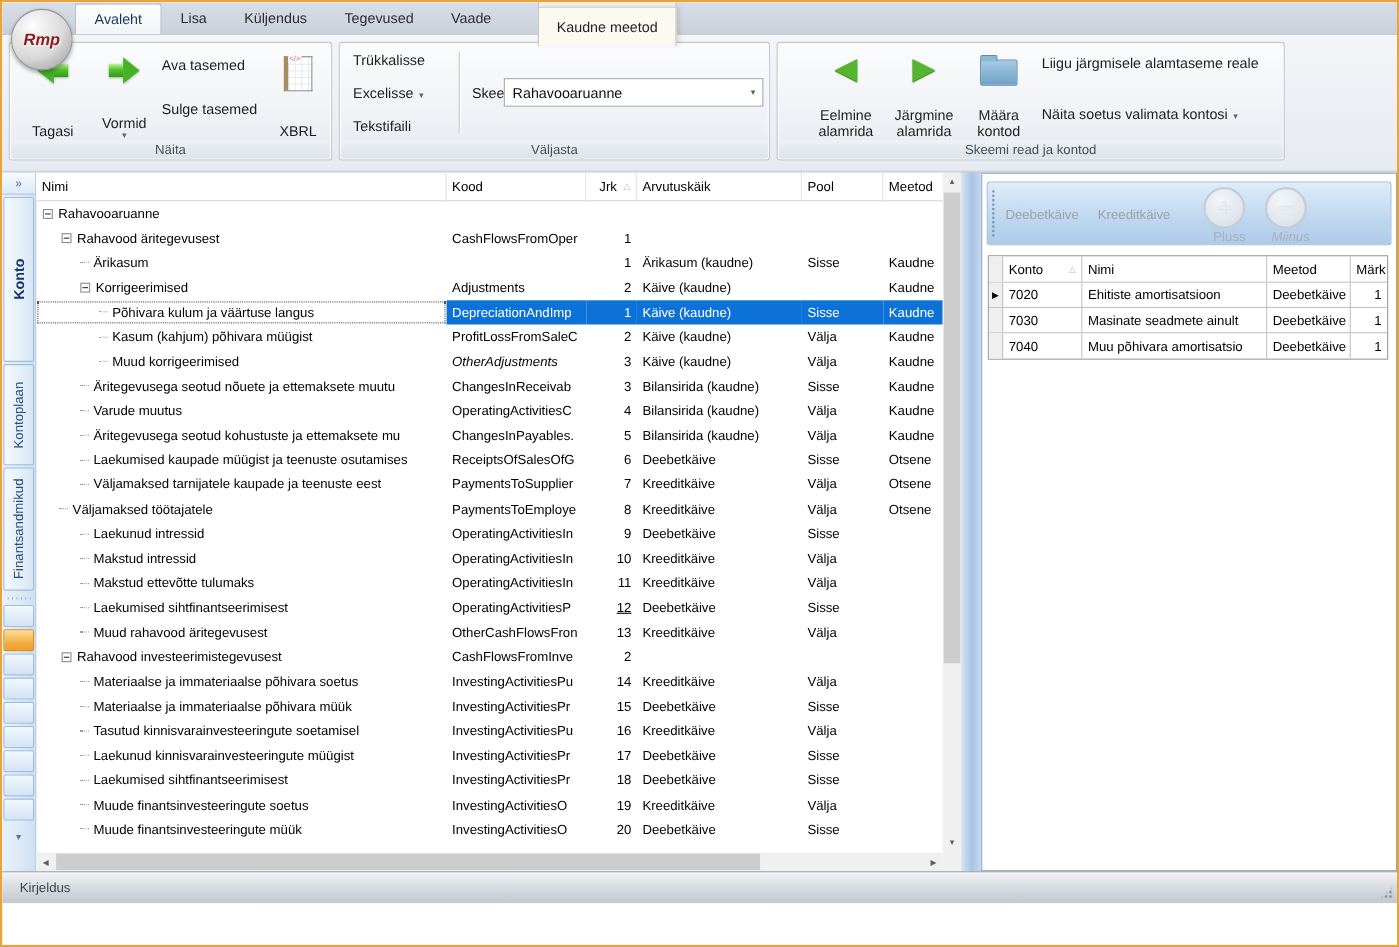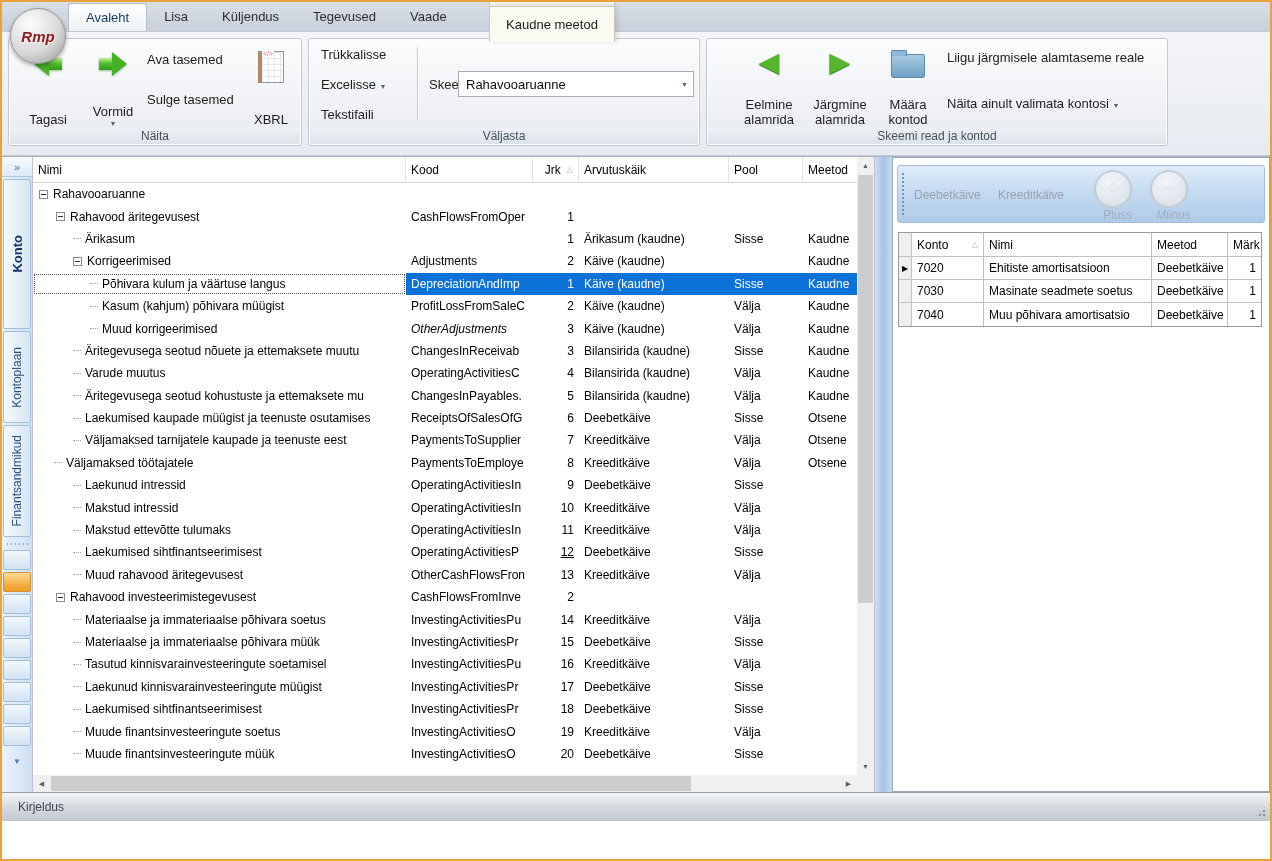--- a/index.html
+++ b/index.html
@@ -191,21 +191,21 @@
       </div>
       <div class="bigbtn" style="left:100px; width:66px;">
         <span class="tri-glyph">▶</span>
         <span class="lbl">Järgmine alamrida</span>
       </div>
       <div class="bigbtn" style="left:172px; width:58px;">
         <span class="folder-ic"></span>
         <span class="lbl">Määra kontod</span>
       </div>
       <div class="txtbtn" style="left:240px; top:11px;">Liigu järgmisele alamtaseme reale</div>
-      <div class="txtbtn" style="left:240px; top:57px;"><span>Näita ainult valimata kontosi</span> <span class="drop">▼</span></div>
+      <div class="txtbtn" style="left:240px; top:57px;"><span>Näita soetus valimata kontosi</span> <span class="drop">▼</span></div>
       <div class="gcap">Skeemi read ja kontod</div>
     </div>
   </div>
 
   <div class="main">
 
     <div class="side" id="side">
       <div class="side-collapse">»</div>
     <div class="side-tab active" style="height: 150px;">
           <span class="vtext">Konto</span>
@@ -584,21 +584,21 @@
           <div class="agrow">
             <div class="agc ind" style="width: 13px;">▶</div>
             <div class="agc" style="width: 72px;">7020</div>
             <div class="agc" style="width: 168px;">Ehitiste amortisatsioon</div>
             <div class="agc" style="width: 76px;">Deebetkäive</div>
             <div class="agc num" style="width: 33px;">1</div>
           </div>
           <div class="agrow">
             <div class="agc ind" style="width: 13px;"></div>
             <div class="agc" style="width: 72px;">7030</div>
-            <div class="agc" style="width: 168px;">Masinate seadmete soetus</div>
+            <div class="agc" style="width: 168px;">Masinate seadmete ainult</div>
             <div class="agc" style="width: 76px;">Deebetkäive</div>
             <div class="agc num" style="width: 33px;">1</div>
           </div>
           <div class="agrow">
             <div class="agc ind" style="width: 13px;"></div>
             <div class="agc" style="width: 72px;">7040</div>
             <div class="agc" style="width: 168px;">Muu põhivara amortisatsio</div>
             <div class="agc" style="width: 76px;">Deebetkäive</div>
             <div class="agc num" style="width: 33px;">1</div>
           </div>

